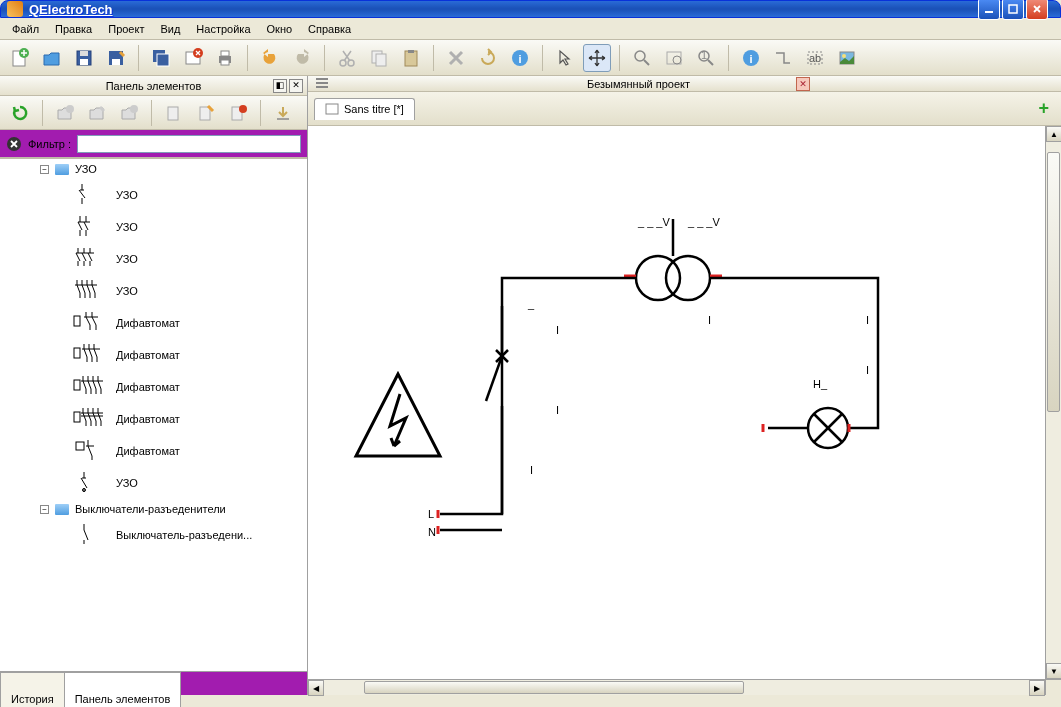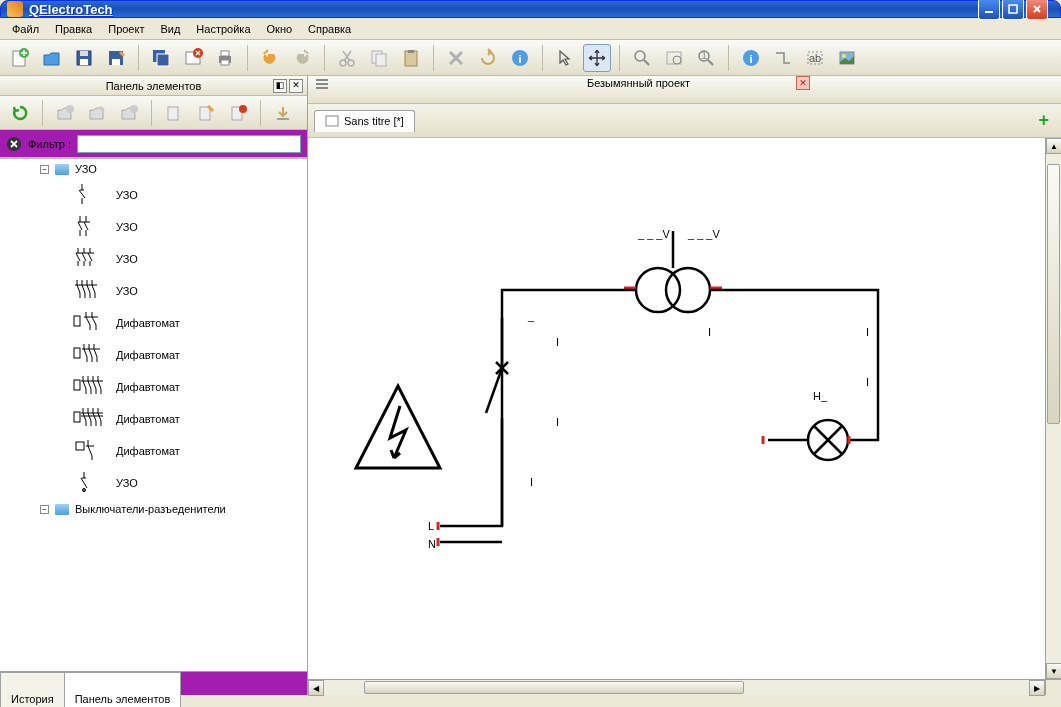--- a/index.html
+++ b/index.html
@@ -56,22 +56,22 @@
   .symbol { width:40px; height:28px; display:flex; align-items:center; justify-content:center; }
   .symbol svg { width:36px; height:26px; }
   .tree-label { flex:1; overflow:hidden; text-overflow:ellipsis; }
   .side-tabs { height:24px; display:flex; border-top:1px solid #a0a0a0; }
   .side-tab { padding:20px 10px; border:1px solid #a0a0a0; border-bottom:none; background:#f5f3e8;
               margin-right:-1px; }
   .side-tab.active { background:#fff; }
 
   
   .canvas-area { flex:1; display:flex; flex-direction:column; background:#ece9d8; }
-  .proj-tabbar { height:28px; background:linear-gradient(to bottom,#fafaf6,#e5e1ce); display:flex;
-                 align-items:flex-start; border-bottom:1px solid #c0bba8; }
+  .proj-tabbar { height:16px; background:linear-gradient(to bottom,#fafaf6,#e5e1ce); display:flex;
+                 align-items:flex-end; border-bottom:1px solid #c0bba8; }
   .proj-tab { flex:1; display:flex; align-items:center; justify-content:center; gap:6px; }
   .proj-tab .xbtn { width:14px; height:14px; border:1px solid #c1664e; background:#f6c8bc; color:#a23;
                     font-size:9px; display:flex; align-items:center; justify-content:center; margin-left:100px; }
   .doc-tabbar { height:34px; background:linear-gradient(to bottom,#f5f3e8,#e3dfcb); display:flex;
                 align-items:center; padding:0 6px; border-bottom:1px solid #c0bba8; }
   .doc-tab { height:22px; border:1px solid #a0a0a0; border-bottom:none; background:#fff; padding:3px 10px;
              border-radius:3px 3px 0 0; display:flex; align-items:center; gap:5px; }
   .plus-tab { margin-left:auto; color:#29a329; font-size:18px; font-weight:bold; padding:0 6px; }
   .canvas-wrap { flex:1; position:relative; overflow:auto; background:#fff; }
   .scrollbar-h { height:16px; background:#ece9d8; border-top:1px solid #a0a0a0; display:flex; }
@@ -436,20 +436,28 @@
               <circle cx="12" cy="20" r="1.5" fill="none" stroke="#000"></circle>
             </svg>
           </span>
           <span class="tree-label">УЗО</span>
         </div>
       <div class="tree-row folder" style="padding-left:40px;">
         <span class="expander">−</span>
         <span class="folder-icon"></span>
         <span class="tree-label">Выключатели-разъеденители</span>
       </div>
+      <div class="tree-row" style="padding-left:70px;">
+          <span class="symbol">
+            <svg>
+              <path d="M12 2 v6 l4 10 m-4 0 v4" stroke="#000" fill="none"></path>
+            </svg>
+          </span>
+          <span class="tree-label">Выключатель-разъедени...</span>
+        </div>
     </div>
     <div class="side-tabs">
       <div class="side-tab">История</div>
       <div class="side-tab active">Панель элементов</div>
     </div>
   </div>
 
   <div class="canvas-area">
     <div class="proj-tabbar">
       <svg width="16" height="16" style="margin:0 6px">

